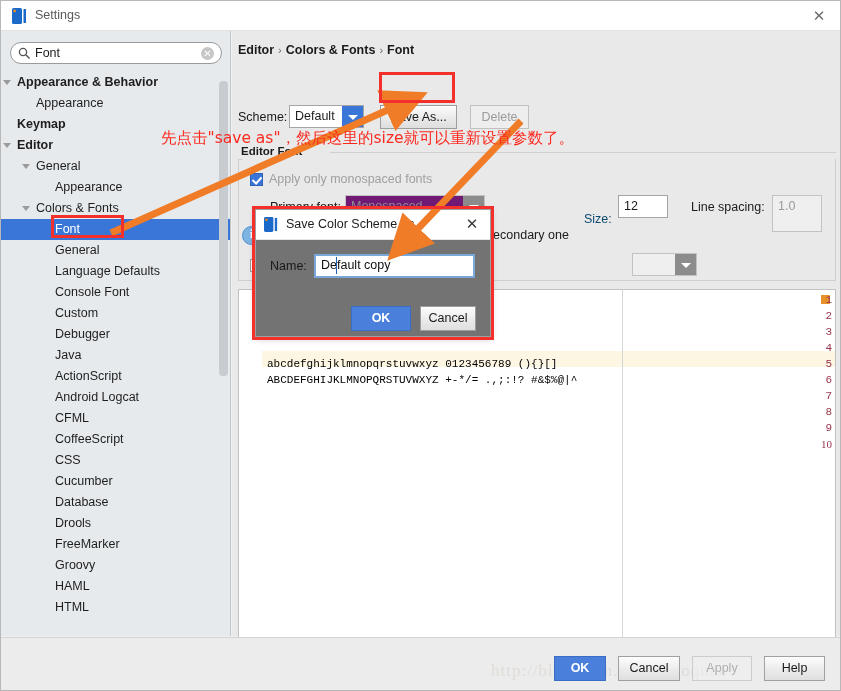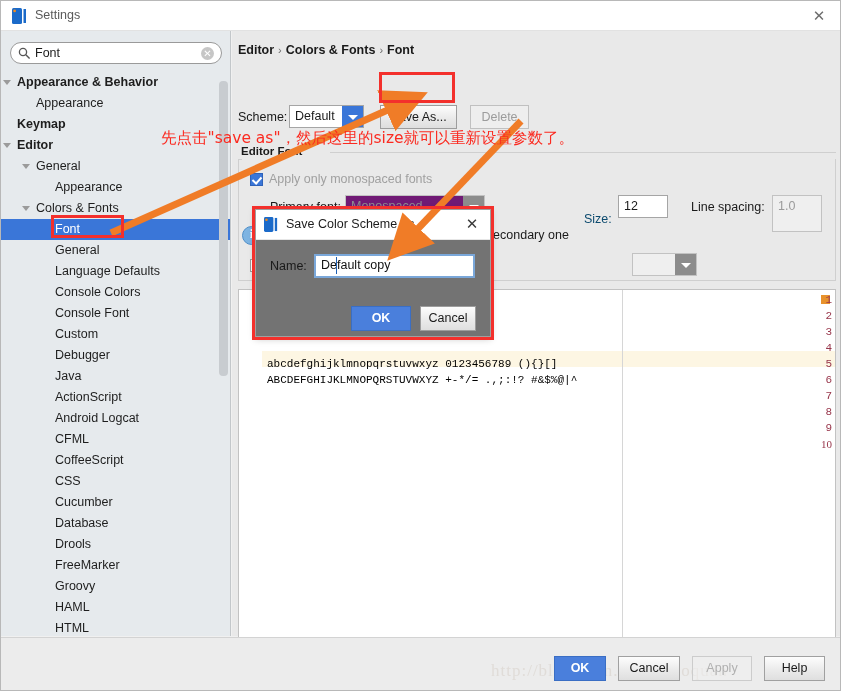--- a/index.html
+++ b/index.html
@@ -476,21 +476,20 @@
         <div class="tnode bold"><div class="arrow" style="left: 2px;"></div><span style="padding-left: 16px;">Appearance &amp; Behavior</span></div>
         <div class="tnode"><span style="padding-left: 35px;">Appearance</span></div>
         <div class="tnode bold"><span style="padding-left: 16px;">Keymap</span></div>
         <div class="tnode bold"><div class="arrow" style="left: 2px;"></div><span style="padding-left: 16px;">Editor</span></div>
         <div class="tnode"><div class="arrow" style="left: 21px;"></div><span style="padding-left: 35px;">General</span></div>
         <div class="tnode"><span style="padding-left: 54px;">Appearance</span></div>
         <div class="tnode"><div class="arrow" style="left: 21px;"></div><span style="padding-left: 35px;">Colors &amp; Fonts</span></div>
         <div class="tnode sel"><span style="padding-left: 54px;">Font</span></div>
         <div class="tnode"><span style="padding-left: 54px;">General</span></div>
         <div class="tnode"><span style="padding-left: 54px;">Language Defaults</span></div>
-        <div class="tnode"><span style="padding-left: 54px;">Console Colors</span></div>
         <div class="tnode"><span style="padding-left: 54px;">Console Font</span></div>
         <div class="tnode"><span style="padding-left: 54px;">Custom</span></div>
         <div class="tnode"><span style="padding-left: 54px;">Debugger</span></div>
         <div class="tnode"><span style="padding-left: 54px;">Java</span></div>
         <div class="tnode"><span style="padding-left: 54px;">ActionScript</span></div>
         <div class="tnode"><span style="padding-left: 54px;">Android Logcat</span></div>
         <div class="tnode"><span style="padding-left: 54px;">CFML</span></div>
         <div class="tnode"><span style="padding-left: 54px;">CoffeeScript</span></div>
         <div class="tnode"><span style="padding-left: 54px;">CSS</span></div>
         <div class="tnode"><span style="padding-left: 54px;">Cucumber</span></div>

